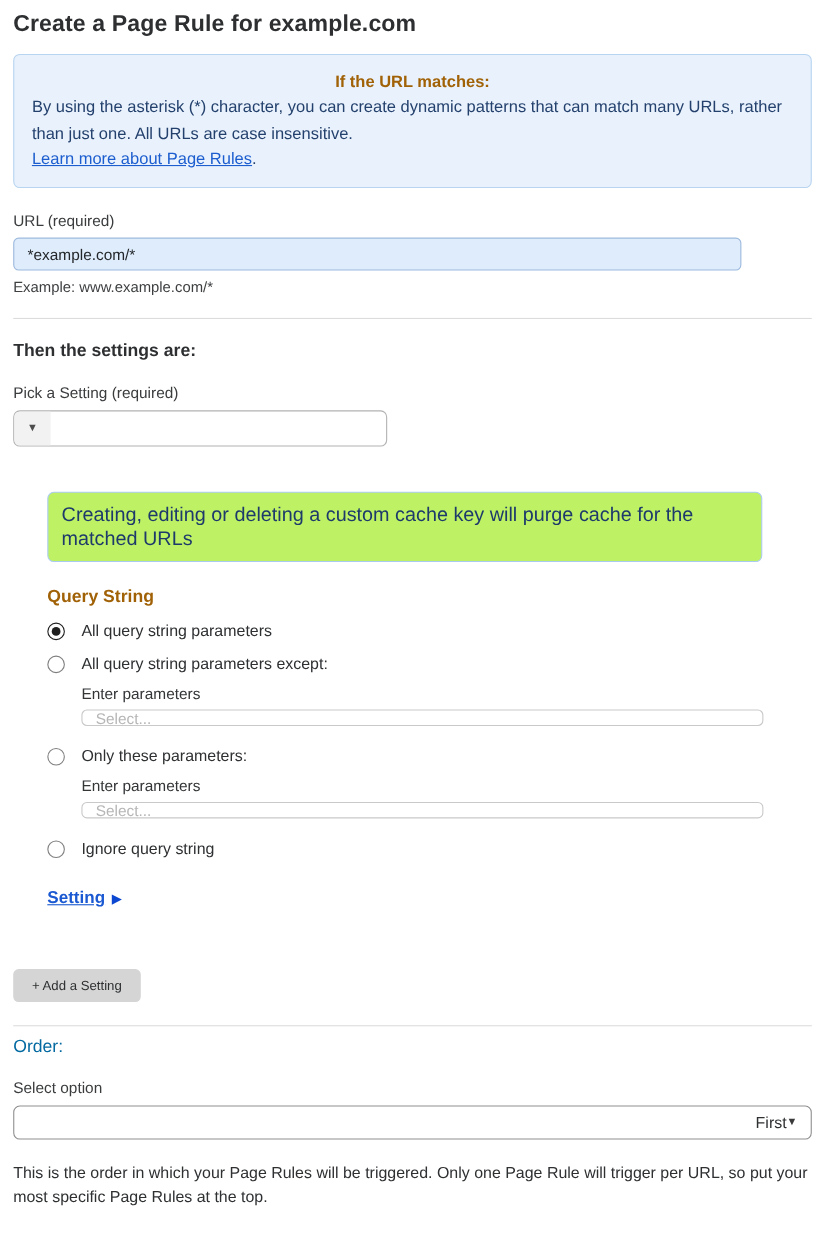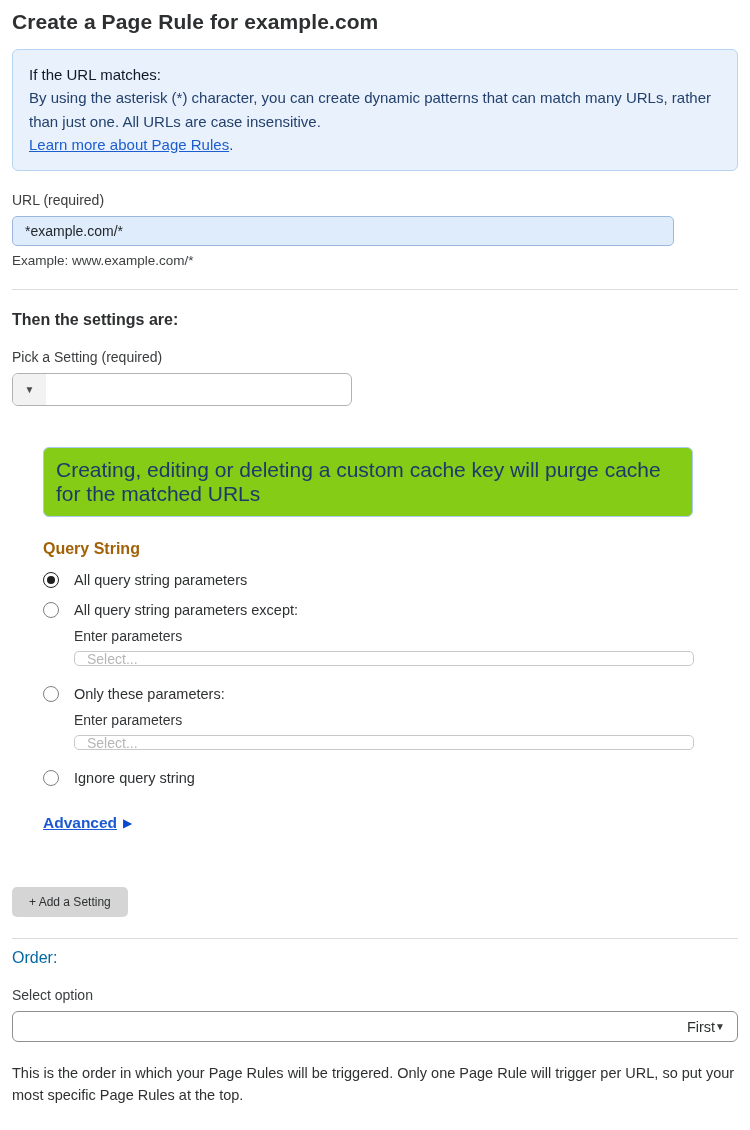--- a/index.html
+++ b/index.html
@@ -22,21 +22,21 @@
   .info-box {
     margin-top: 15px;
     background: #e9f2fc;
     border: 1px solid #b7d4f1;
     border-radius: 6px;
     padding: 13px 16px 14px 16px;
     color: #24416e;
     font-size: 15px;
     line-height: 1.55;
   }
-  .info-box .info-heading { font-weight: normal; font-size: 15px; color: #0f172a; }
+  .info-box .info-heading { font-weight: bold; font-size: 15px; color: #a16207; text-align: center; }
   .info-box a.info-link {
     color: #1c5dcf; text-decoration: underline; cursor: pointer;
   }
 
   
   .field-label { margin-top: 21px; font-size: 14px; color: #3a3c3e; }
   .url-input {
     display: block; margin-top: 8px; width: 662px; height: 30px;
     background: #dfecfb; border: 1px solid #9cb9dd; border-radius: 5px;
     padding: 0 12px; font-size: 14px; color: #23272b;
@@ -67,23 +67,23 @@
   .setting-dropdown .dd-arrow {
     width: 33px; background: #f2f2f2;
     display: flex; align-items: center; justify-content: center;
     color: #4d4d4d; font-size: 10px;
   }
 
   .setting-panel { margin-left: 31px; margin-right: 45px; }
 
   .notice-box {
     margin-top: 41px;
-    background: #84cc16; border: 1px solid #abcaf0; border-radius: 6px;
+    background: #bef264; border: 1px solid #abcaf0; border-radius: 6px;
     padding: 10px 12px;
-    font-size: 21px; color: #1d3a6b;
+    font-size: 18px; color: #1d3a6b;
   }
 
   .qs-heading { margin-top: 23px; font-size: 16px; font-weight: bold; color: #a16207; }
 
   .radio-row { display: flex; align-items: center; margin-top: 14px; cursor: pointer; }
   .radio-circle {
     width: 16px; height: 16px; border-radius: 50%;
     border: 1.5px solid #7f7f7f; background: #fff;
     flex: 0 0 auto; position: relative;
   }
@@ -196,21 +196,21 @@
       <div class="sub-label">Enter parameters</div>
       <input type="text" class="param-input gap-after-input" placeholder="Select..." style="">
     </div>
 
     <div class="radio-row">
       <span class="radio-circle"></span>
       <span class="radio-label">Ignore query string</span>
     </div>
 
     <div class="advanced-link">
-      <span class="advanced-text">Advanced</span>
+      <span class="advanced-text">Setting</span>
       <span class="advanced-caret">▶</span>
     </div>
 
   </div>
 
   <div>
     <button class="add-setting-btn">+ Add a Setting</button>
   </div>
 
   <hr class="divider">

